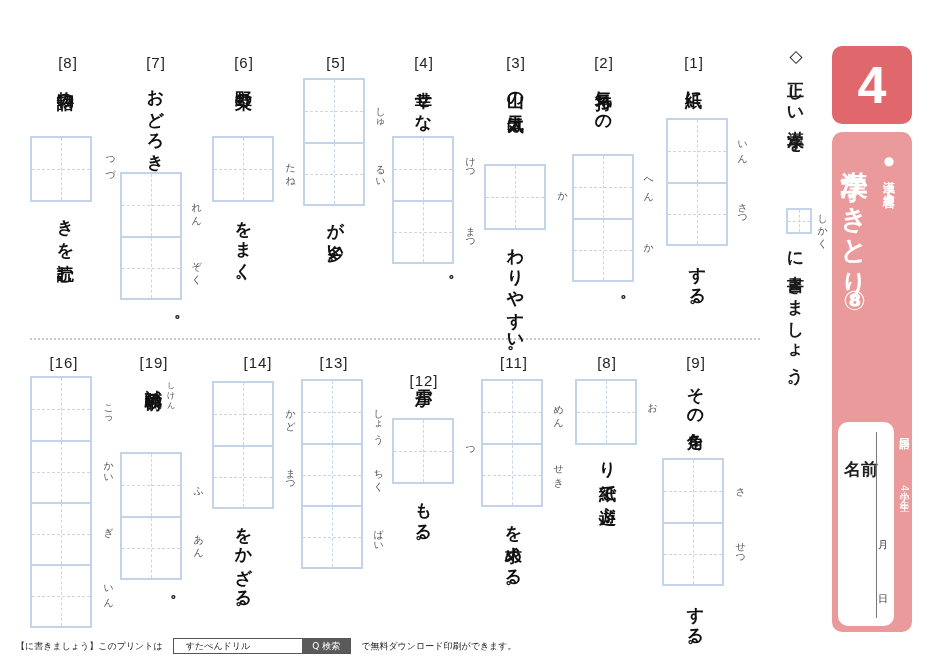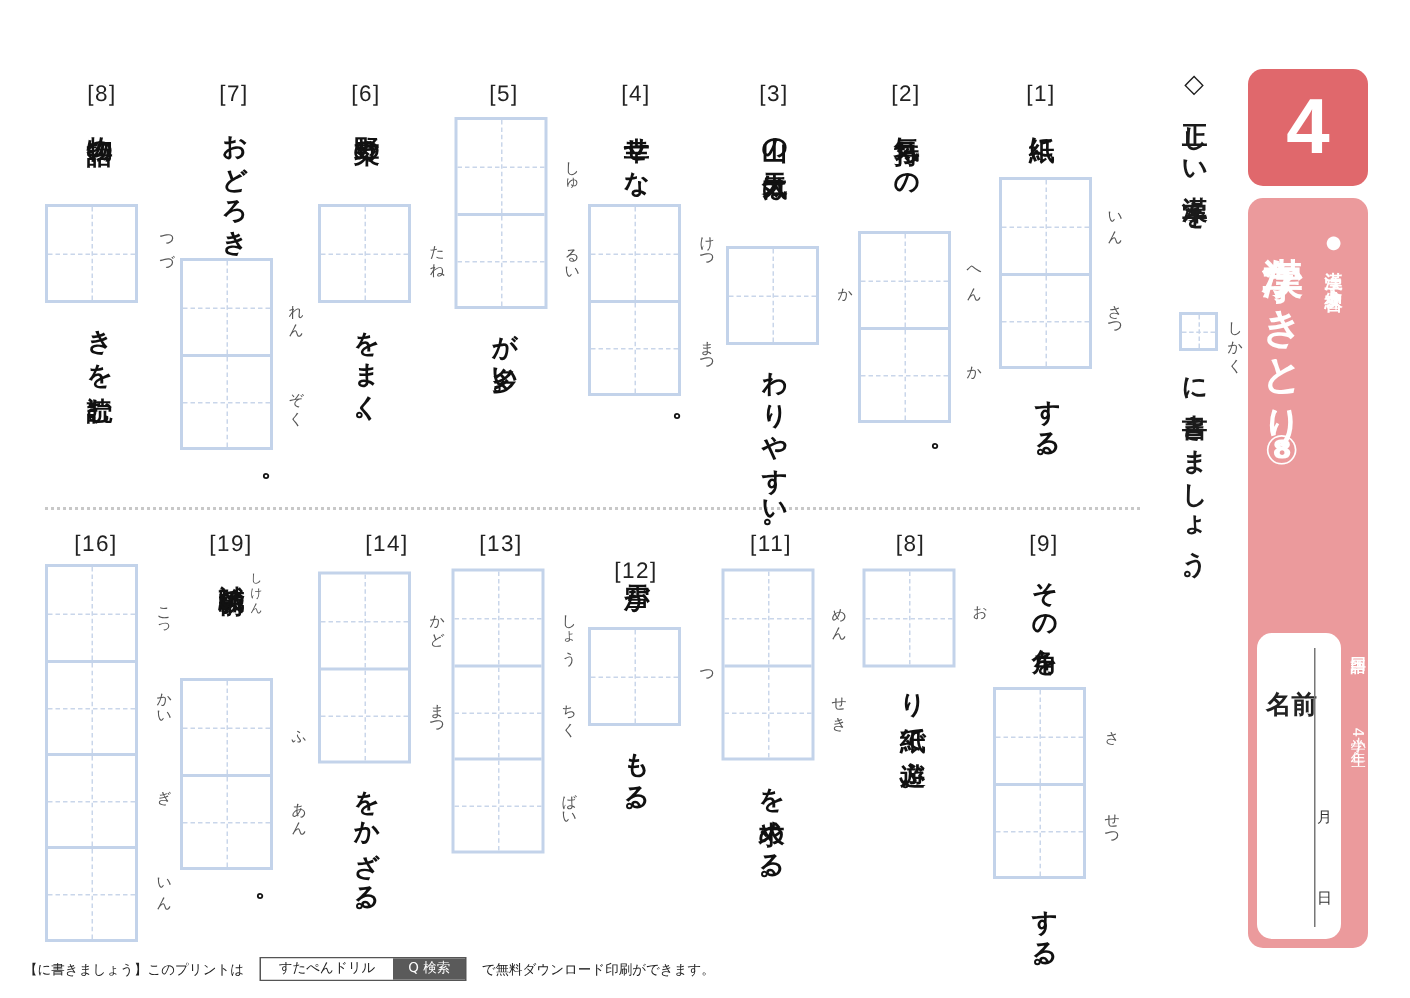--- a/index.html
+++ b/index.html
@@ -26,21 +26,21 @@
   .name-month { position:absolute; left:878px; top:538px; font-size:10px; color:#333; }
   .name-day { position:absolute; left:878px; top:592px; font-size:10px; color:#333; }
   .side-meta1 { position:absolute; left:897px; top:430px; writing-mode:vertical-rl; color:#fff; font-size:10px; font-weight:bold; letter-spacing:1px; }
   .side-meta2 { position:absolute; left:897px; top:483px; writing-mode:vertical-rl; color:#fff; font-size:10px; letter-spacing:1px; }
   .instr { position:absolute; left:786px; top:46px; writing-mode:vertical-rl; font-weight:bold; font-size:17px; letter-spacing:3px; line-height:20px; }
   .instr-box { position:absolute; left:786px; top:208px; width:26px; height:26px; border:2px solid #c3d3ea; box-sizing:border-box; }
   .instr-box::before { content:""; position:absolute; left:50%; top:0; bottom:0; border-left:1px dashed #c9d6ea; }
   .instr-box::after { content:""; position:absolute; top:50%; left:0; right:0; border-top:1px dashed #c9d6ea; }
   .instr2 { position:absolute; left:786px; top:240px; writing-mode:vertical-rl; font-weight:bold; font-size:17px; letter-spacing:3px; line-height:20px; }
   .footer { position:absolute; left:16px; top:638px; font-size:9px; color:#222; display:flex; align-items:center; gap:10px; }
-  .search { display:flex; border:1px solid #555; height:14px; }
+  .search { display:flex; border:1px solid #555; height:14px;gap:40px; }
   .search-text { padding:0 12px; font-size:9px; line-height:14px; background:#fff; }
   .search-btn { background:#5a5a5a; color:#fff; padding:0 10px; font-size:9px; line-height:14px; }
 </style>
 </head>
 <body>
 
 <div class="badge">4</div>
 <div class="sidebar"></div>
 <div class="side-title">漢字かきとり⑧</div>
 <div class="side-sub">●漢字 練習・4</div>

